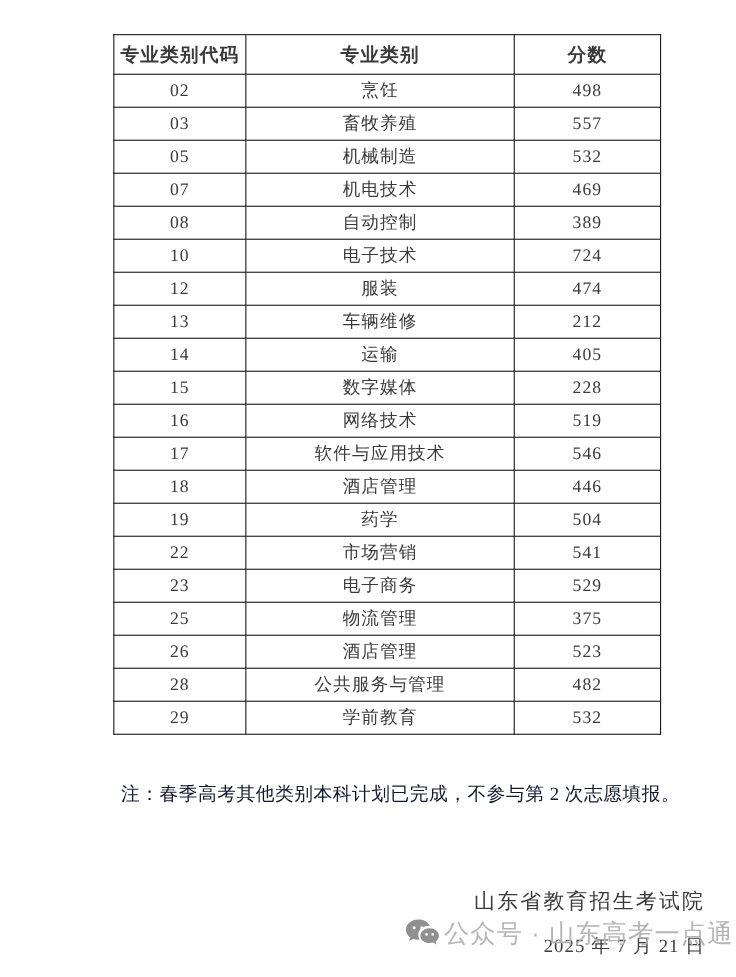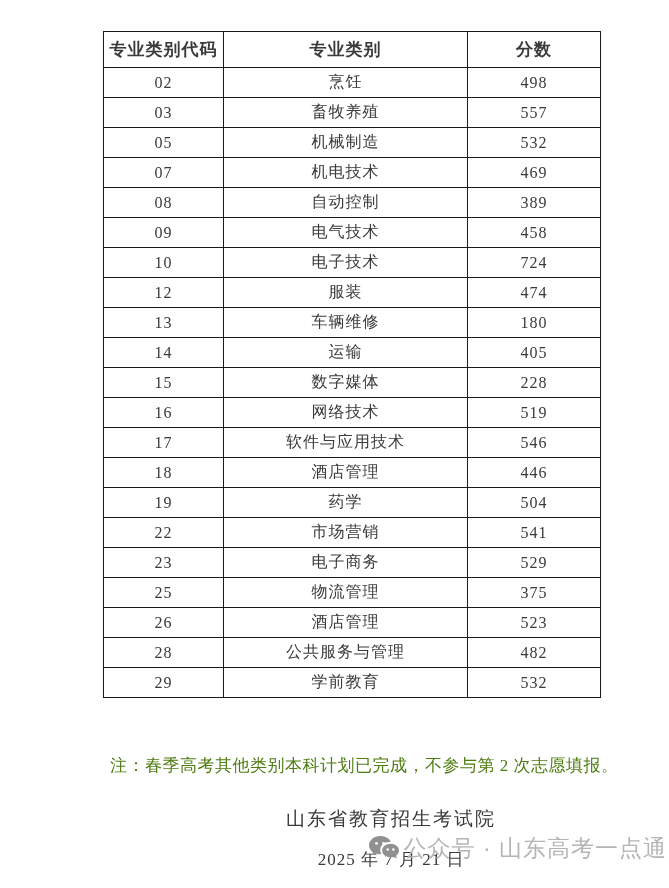--- a/index.html
+++ b/index.html
@@ -41,32 +41,32 @@
     height: 30px;
     font-size: 16px;
     letter-spacing: 1px;
   }
   col.c-code  { width: 120px; }
   col.c-cat   { width: 244px; }
   col.c-score { width: 133px; }
   .note {
     position: absolute;
     left: 110px;
-    top: 754px;
+    top: 710px;
     width: 520px;
     font-size: 17px;
-    color: #4d7c0f;
+    color: #0f172a;
     letter-spacing: 0.5px;
   }
   .footer {
     position: absolute;
     left: 141px;
     top: 806px;
     width: 500px;
-    text-align: center;
+    text-align: right;
     color: #3a3a3a;
   }
   .footer .issuer {
     font-size: 19px;
     letter-spacing: 2px;
   }
   .footer .date {
     margin-top: 16px;
     font-size: 17px;
     letter-spacing: 1px;
@@ -131,38 +131,33 @@
           <td>07</td>
           <td>机电技术</td>
           <td>469</td>
         </tr>
         <tr>
           <td>08</td>
           <td>自动控制</td>
           <td>389</td>
         </tr>
         <tr>
-          <td>09</td>
-          <td>电气技术</td>
-          <td>458</td>
-        </tr>
-        <tr>
           <td>10</td>
           <td>电子技术</td>
           <td>724</td>
         </tr>
         <tr>
           <td>12</td>
           <td>服装</td>
           <td>474</td>
         </tr>
         <tr>
           <td>13</td>
           <td>车辆维修</td>
-          <td>180</td>
+          <td>212</td>
         </tr>
         <tr>
           <td>14</td>
           <td>运输</td>
           <td>405</td>
         </tr>
         <tr>
           <td>15</td>
           <td>数字媒体</td>
           <td>228</td>

